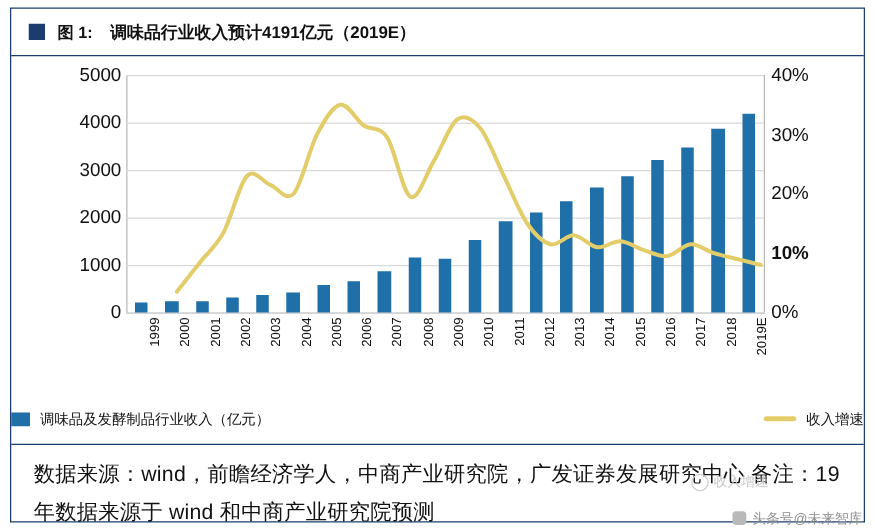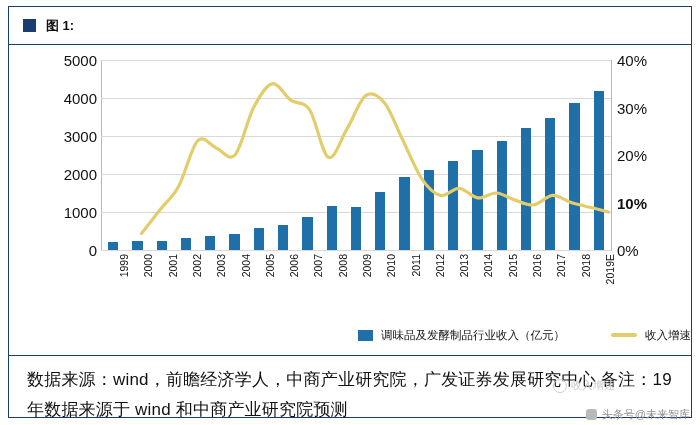--- a/index.html
+++ b/index.html
@@ -68,21 +68,21 @@
     position:absolute; top:0;
     font-size:10.5px; color:#111;
     transform-origin:left top;
     transform:rotate(-90deg) translateX(-100%);
     white-space:nowrap;
   }
   svg.line-layer { position:absolute; left:0; top:0; overflow:visible; }
   
   .legend {
     position:absolute; left:9px; top:322px; width:682px; height:26px;
-    display:flex; justify-content:flex-end; align-items:center; gap:46px;
+    display:flex; justify-content:space-between; align-items:center; gap:62px;
   }
   .legend-item { display:flex; align-items:center; gap:8px; }
   .legend-swatch-bar { width:15px; height:11px; background:#1f6fa8; }
   .legend-swatch-line { width:26px; height:4px; background:#e3cd6a; border-radius:2px; }
   .legend-text { font-size:11.5px; color:#111; white-space:nowrap; }
   
   .foot {
     position:absolute; left:9px; top:355px; width:682px; height:62px;
     border-top:1px solid #1b3d6e;
     box-sizing:border-box;
@@ -111,20 +111,21 @@
   }
 </style>
 </head>
 <body>
 
 <div class="frame"></div>
 
 <div class="title-bar">
   <div class="title-swatch"></div>
   <div class="title-label">图 1:</div>
+  <div class="title-text">调味品行业收入预计4191亿元（2019E）</div>
 </div>
 
 <div class="chart-wrap">
   <div class="ylabels-left">
       <div class="ytick" style="top: 204px;">0</div>
       <div class="ytick" style="top: 166px;">1000</div>
       <div class="ytick" style="top: 128px;">2000</div>
       <div class="ytick" style="top: 90px;">3000</div>
       <div class="ytick" style="top: 52px; margin-left: 40px;">4000</div>
       <div class="ytick" style="top: 14px;">5000</div>

